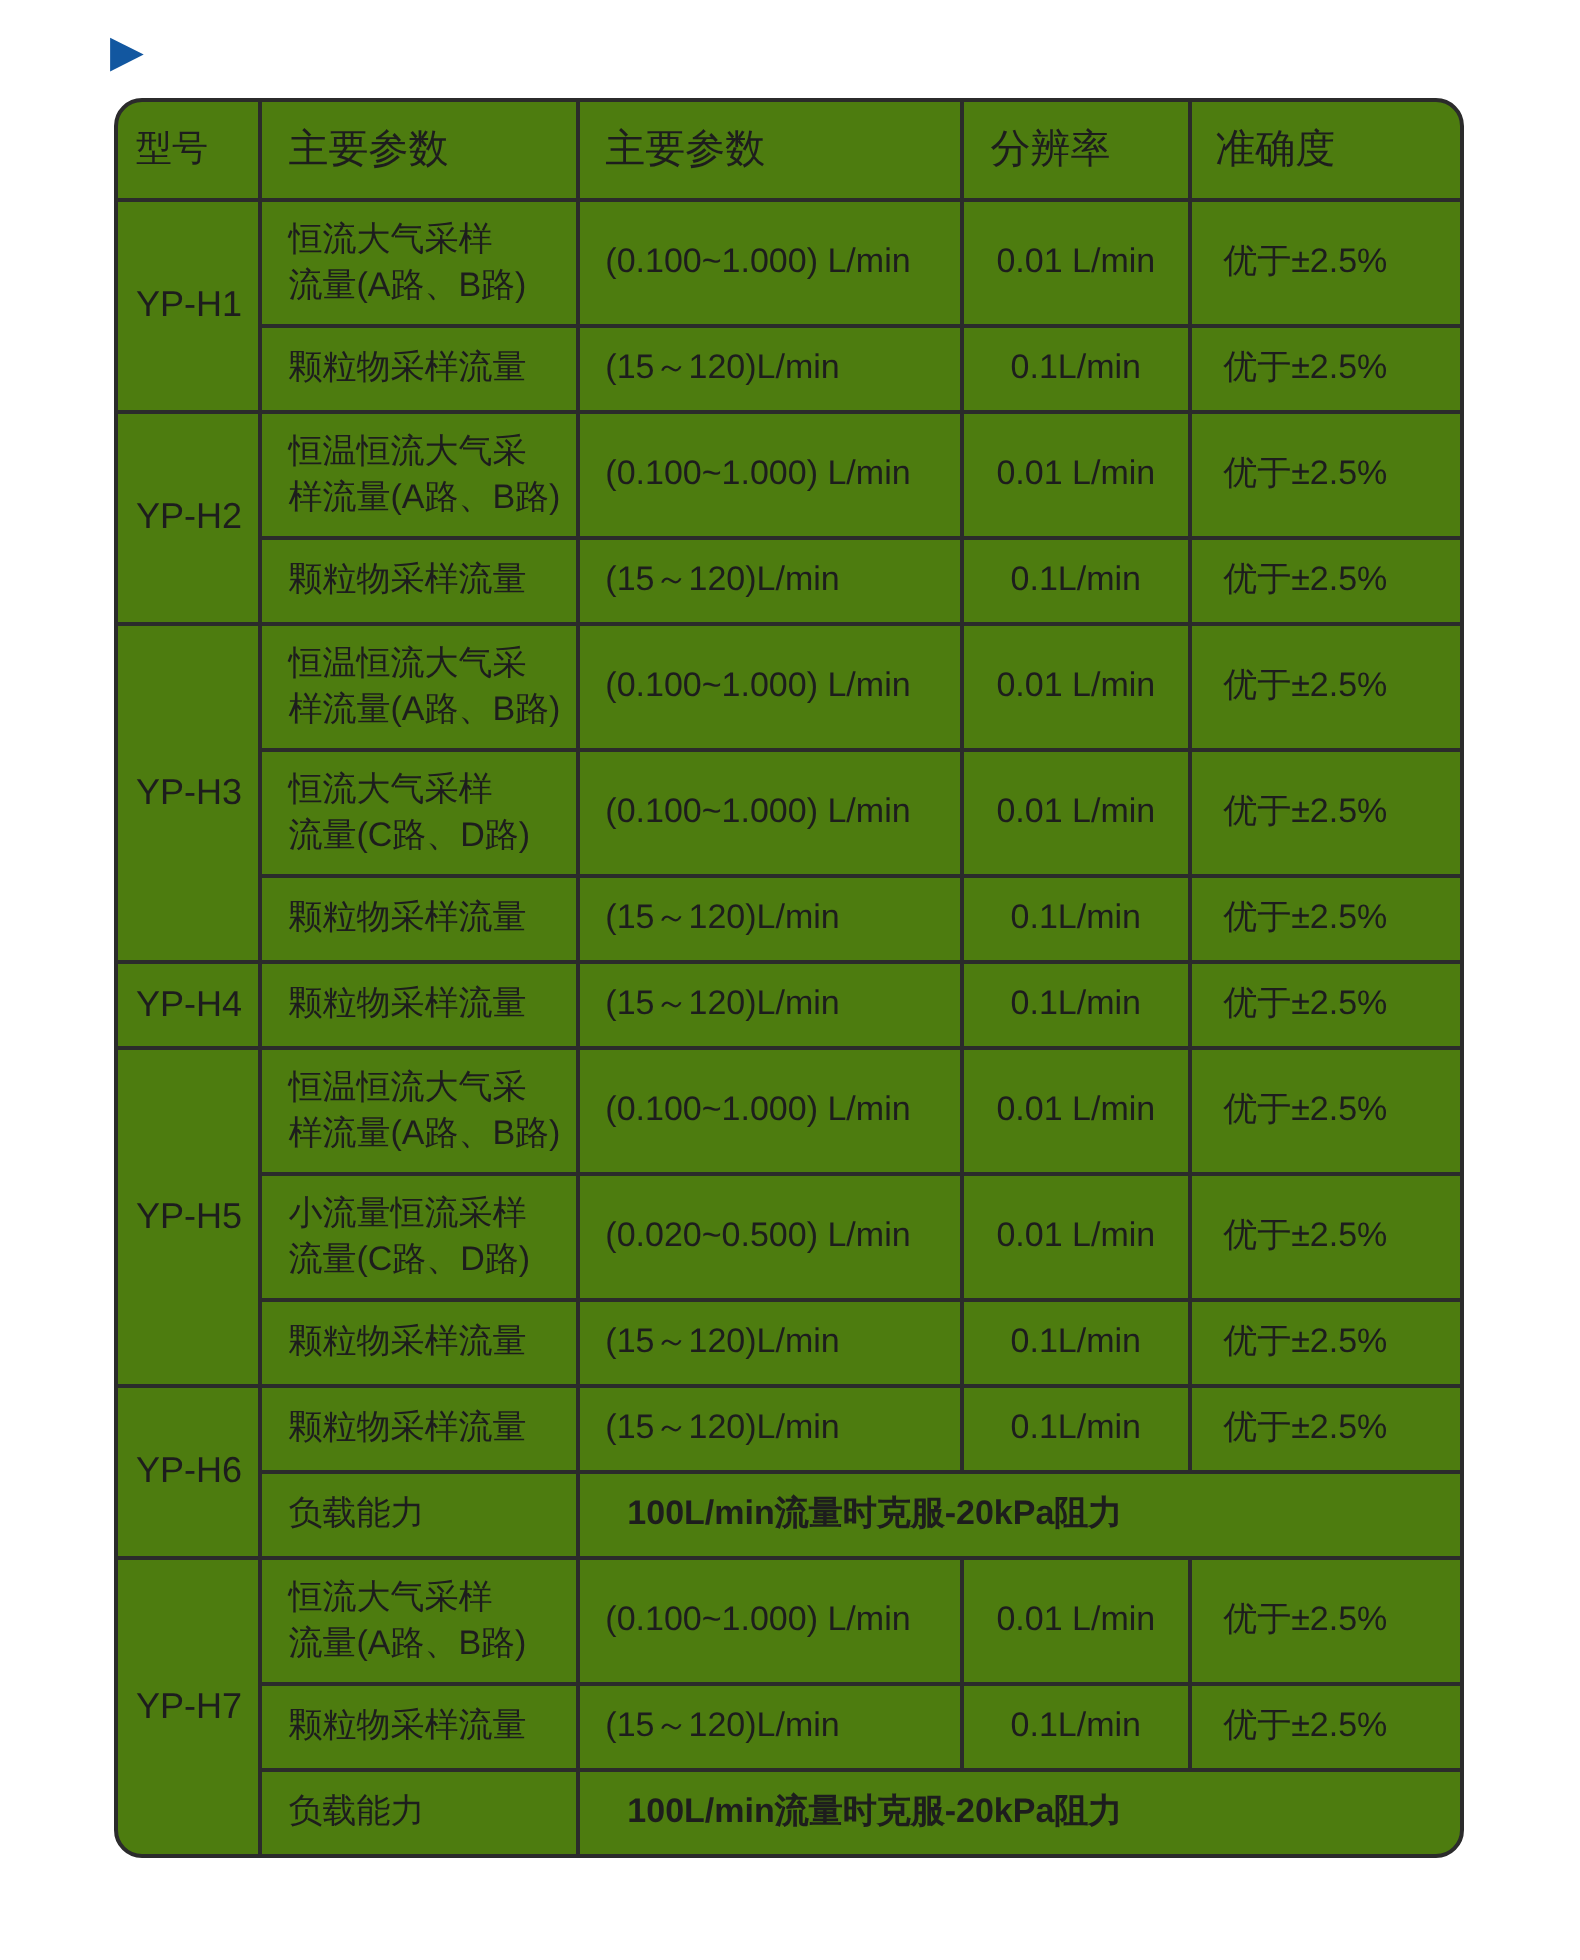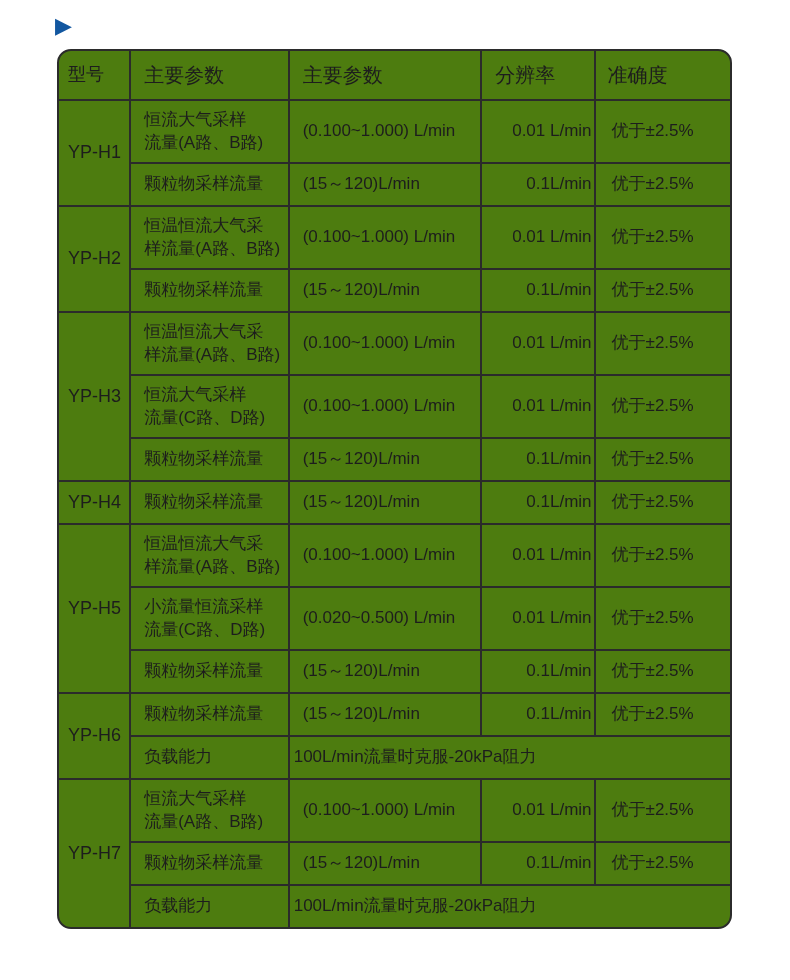--- a/index.html
+++ b/index.html
@@ -50,23 +50,23 @@
     overflow:hidden;
   }
   td:last-child { border-right:none;padding-left:12px; }
   td.no-b { border-bottom:none; }
   tr.r50 td { height:48px; }
   tr.r63 td { height:61px; }
   tr.r43 td { height:41px; }
   td.th { font-size:20px; }
   td.model { font-size:18px; padding-left:9px; }
   td.param { white-space:pre-line; }
-  td.res { text-align:right; padding:0 2px; }
+  td.res { text-align:center; padding:0 2px; }
   td.acc { padding-left:16px; }
-  td.spanv { padding-left:4px; }
+  td.spanv { padding-left:24px;font-weight:bold; }
 </style>
 </head>
 <body>
 
 <div class="page">
 
   <h1 class="title">
     <span class="arrow">▶</span>
   </h1>
 

